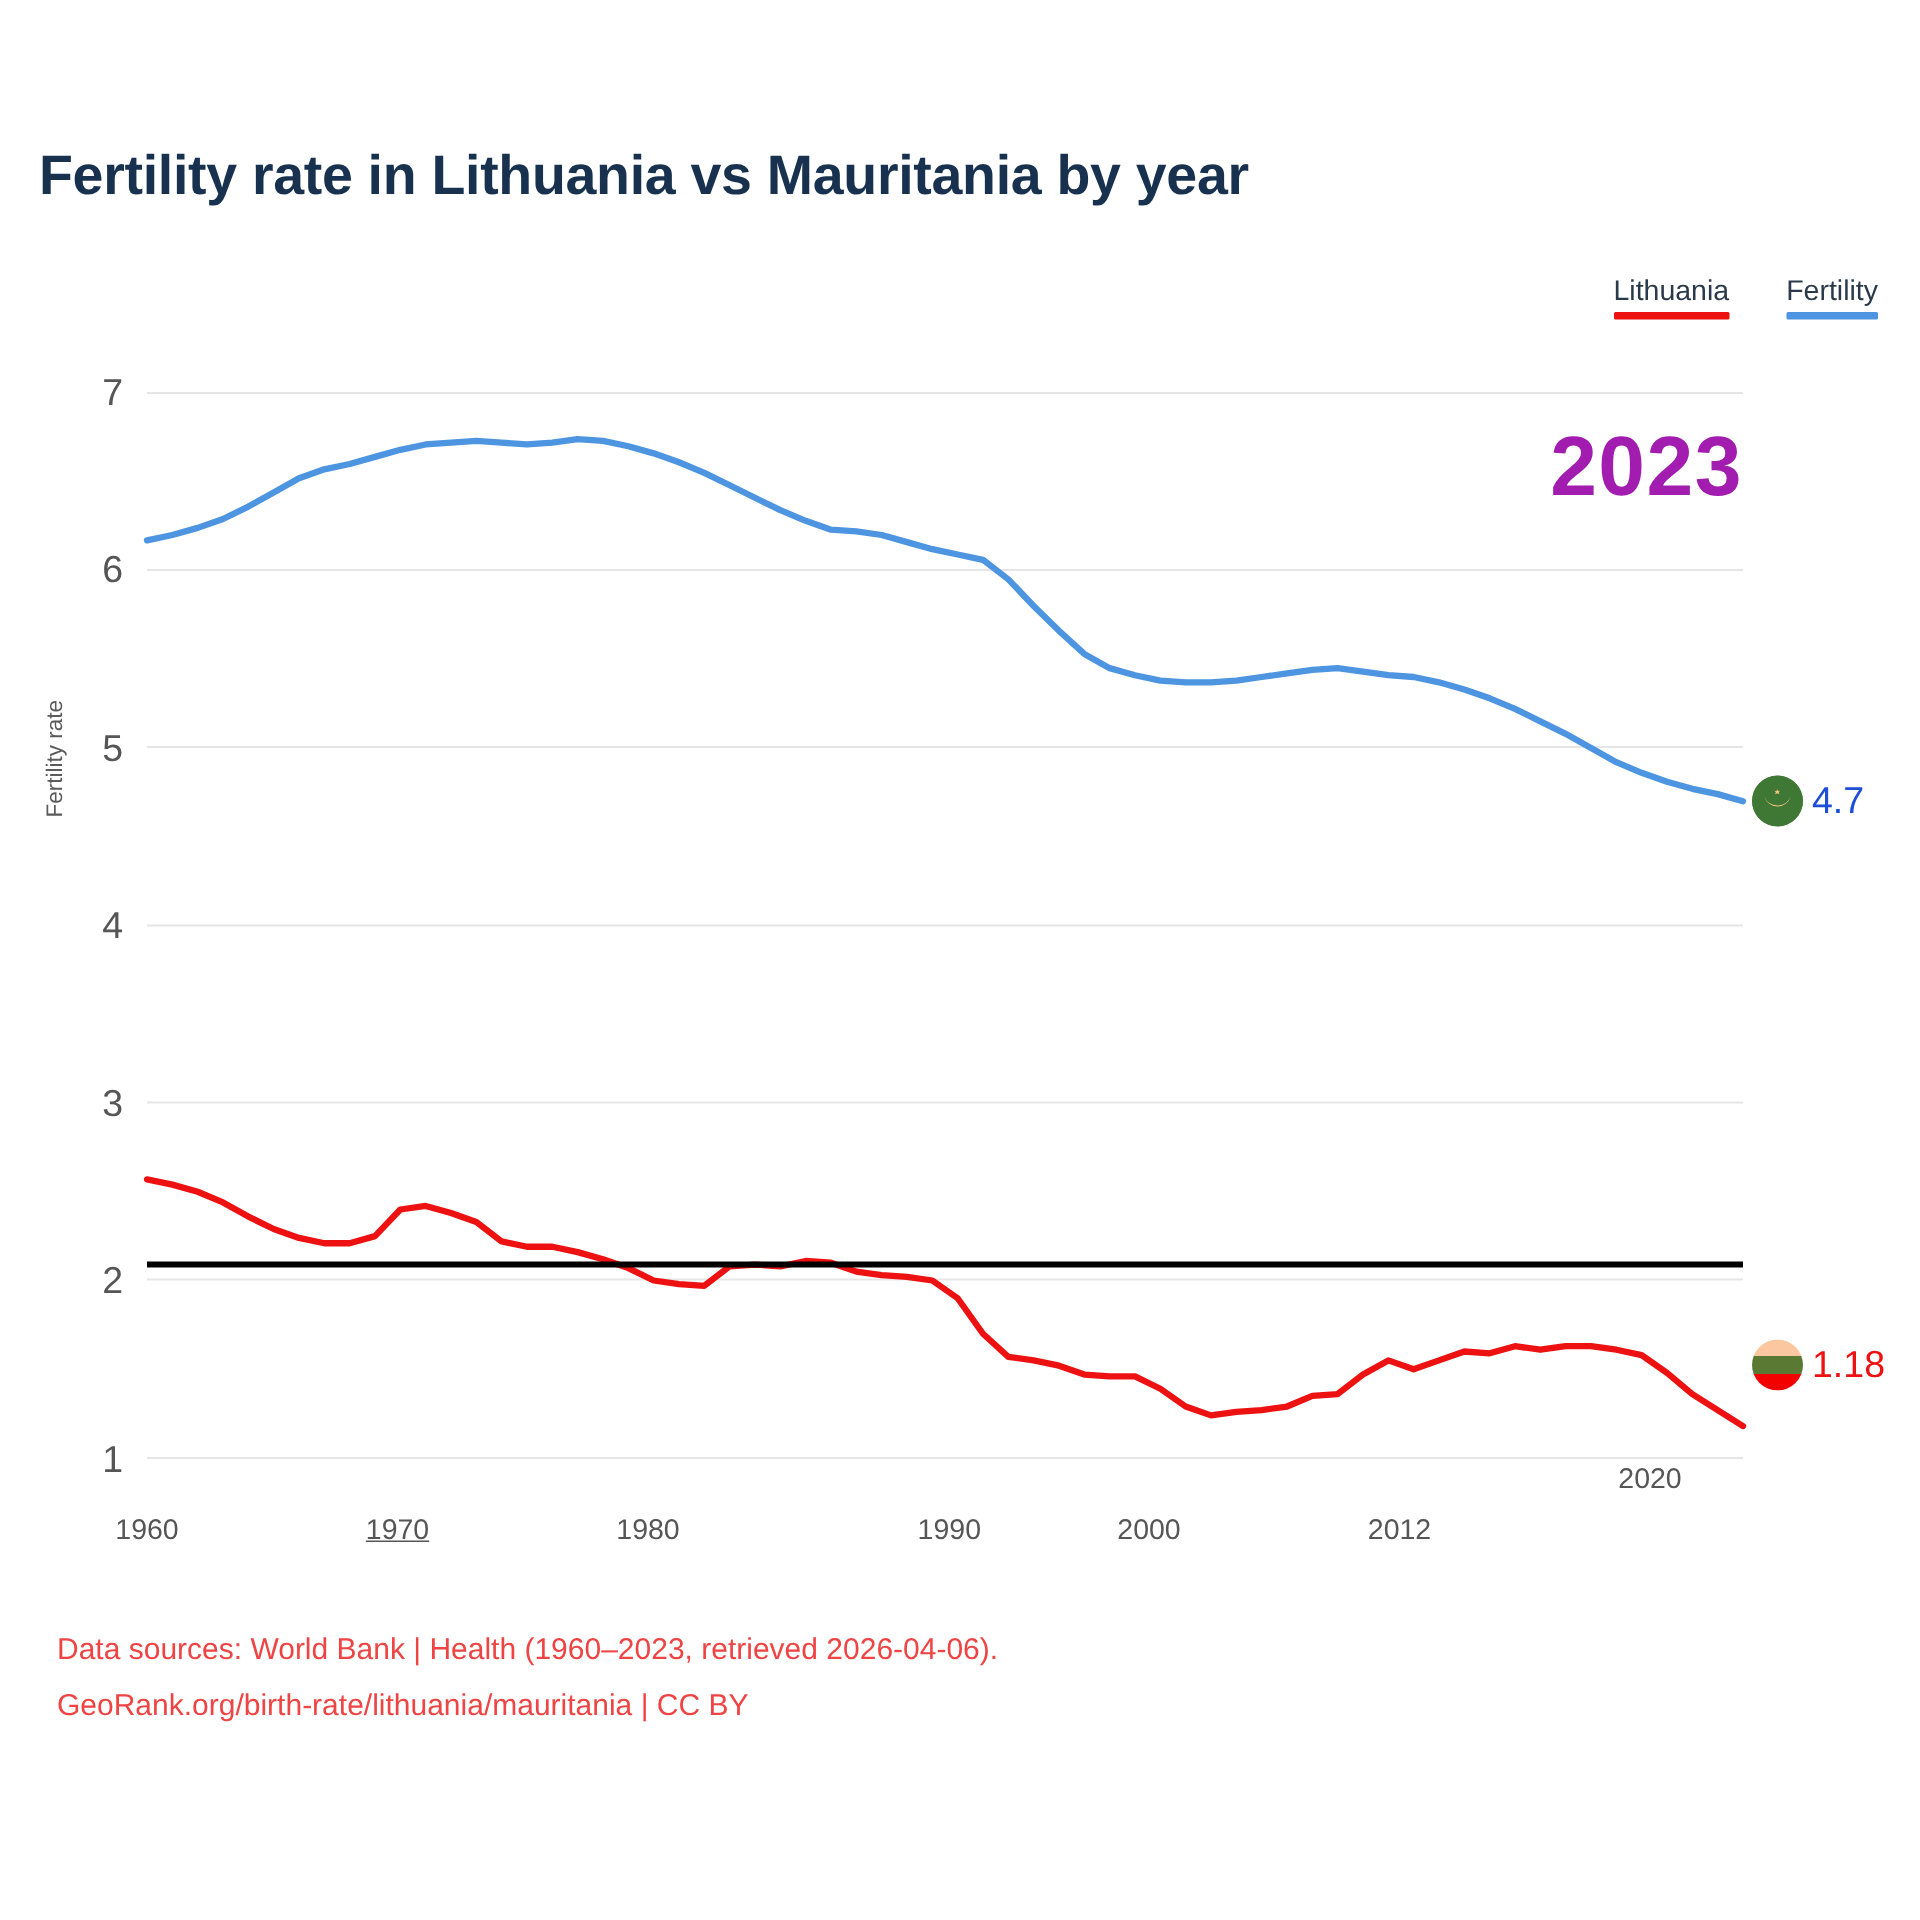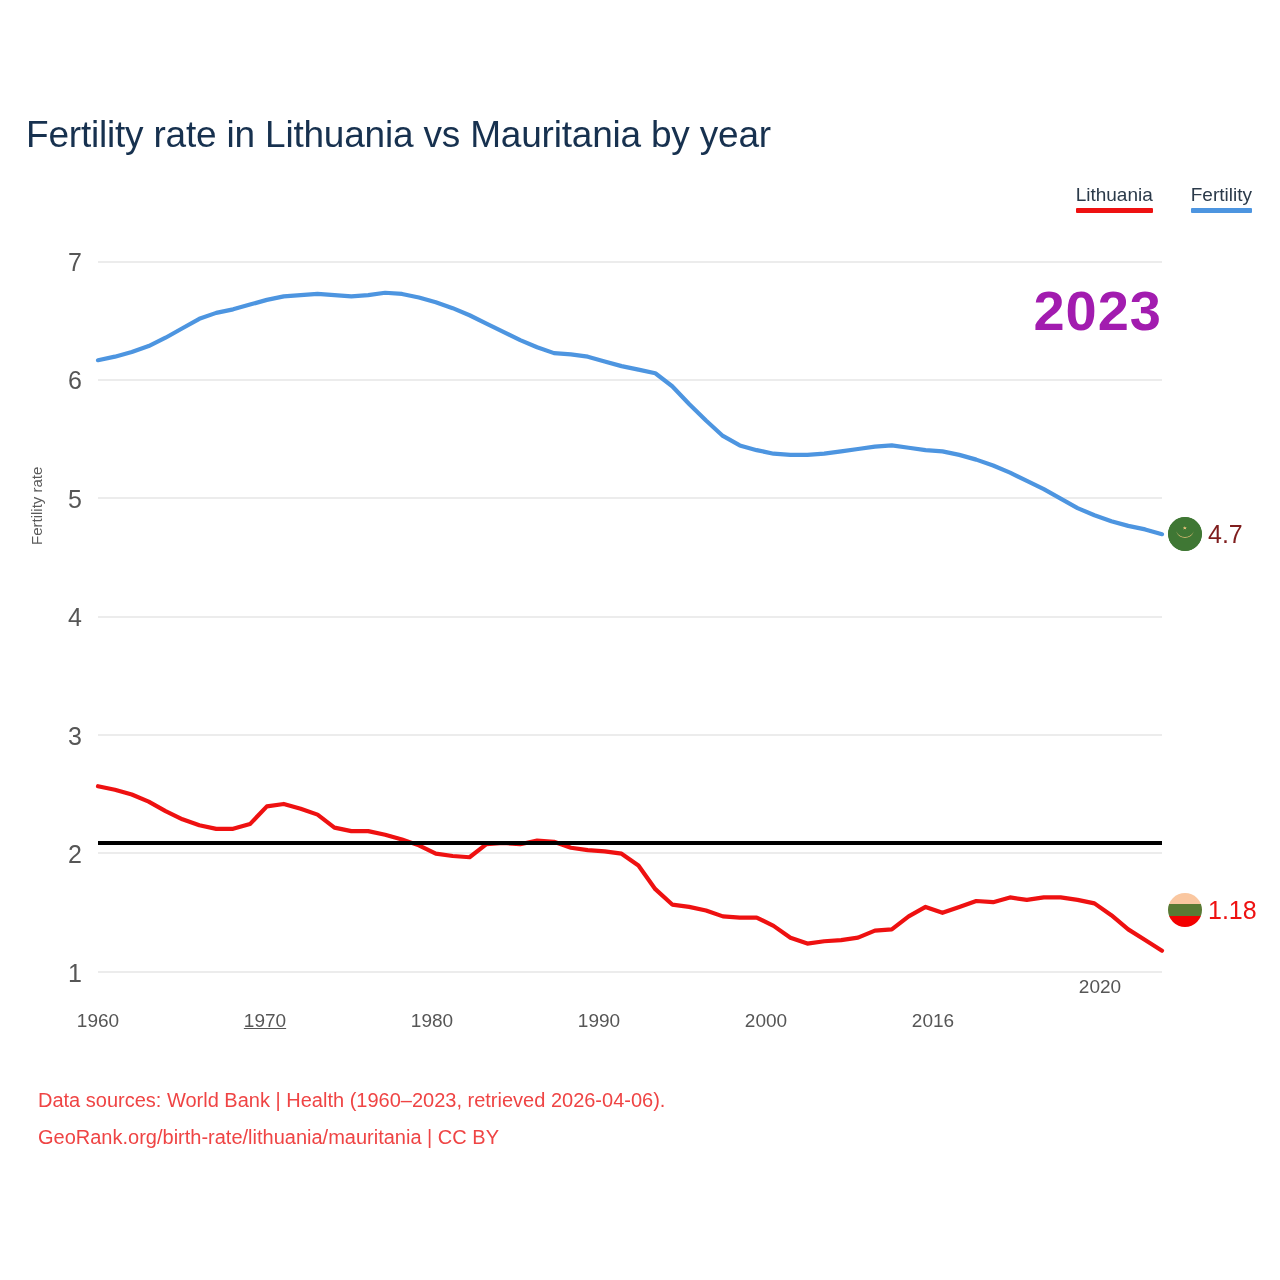--- a/index.html
+++ b/index.html
@@ -16,23 +16,23 @@
   #root {
     position: relative;
     width: 1280px;
     height: 1280px;
   }
 
   
   .chart-title {
     position: absolute;
     left: 26px;
-    top: 114px;
+    top: 96px;
     font-size: 37px;
-    font-weight: normal;
+    font-weight: bold;
     color: #17314f;
     letter-spacing: -0.2px;
     white-space: nowrap;
     text-align: center;
   }
 
   
   .legend {
     position: absolute;
     right: 28px;
@@ -176,23 +176,23 @@
   <div class="tick-label-y" style="left:42px; top:366px;">6</div>
   <div class="tick-label-y" style="left:42px; top:485px;">5</div>
   <div class="tick-label-y" style="left:42px; top:603px;">4</div>
   <div class="tick-label-y" style="left:42px; top:722px;">3</div>
   <div class="tick-label-y" style="left:42px; top:840px;">2</div>
   <div class="tick-label-y" style="left:42px; top:959px;">1</div>
 
   <div class="tick-label-x" style="left:43px; top:1010px;">1960</div>
   <div class="tick-label-x" style="left:210px; top:1010px;text-decoration:underline;">1970</div>
   <div class="tick-label-x" style="left:377px; top:1010px;">1980</div>
-  <div class="tick-label-x" style="left:544px; top:1010px;">1990</div>
+  <div class="tick-label-x" style="left:544px; top:1010px;text-align:right;">1990</div>
   <div class="tick-label-x" style="left:711px; top:1010px;">2000</div>
-  <div class="tick-label-x" style="left:878px; top:1010px;">2016</div>
+  <div class="tick-label-x" style="left:878px; top:1010px;">2012</div>
   <div class="tick-label-x" style="left:1045px; top:976px;">2020</div>
 
   <div class="plot">
     <svg width="1280" height="1280" viewBox="0 0 1280 1280">
       <g>
         <line x1="98" y1="262" x2="1162" y2="262" stroke="#e6e6e6" stroke-width="1.4"></line>
         <line x1="98" y1="380" x2="1162" y2="380" stroke="#e6e6e6" stroke-width="1.4"></line>
         <line x1="98" y1="498" x2="1162" y2="498" stroke="#e6e6e6" stroke-width="1.4"></line>
         <line x1="98" y1="617" x2="1162" y2="617" stroke="#e6e6e6" stroke-width="1.4"></line>
         <line x1="98" y1="735" x2="1162" y2="735" stroke="#e6e6e6" stroke-width="1.4"></line>
@@ -206,21 +206,21 @@
   </div>
 
   <div class="endpoint" id="endpoint-mauritania" style="left: 1168px; top: 517.167px;">
     <span class="flag flag-mr">
       <svg width="34" height="34" viewBox="0 0 34 34">
         <circle cx="17" cy="17" r="17" fill="#3f7734"></circle>
         <path d="M8.2 14.2 A9.2 9.2 0 0 0 25.8 14.2 A9.6 9.6 0 0 1 8.2 14.2 Z" fill="#f7c77f"></path>
         <path d="M17 10.1 l1.05 2.35 2.4-.35 -1.75 1.75 .9 2.3 -2.6-1.15 -2.6 1.15 .9-2.3 -1.75-1.75 2.4 .35 Z" fill="#f7c77f" transform="scale(0.55) translate(13.6 6.5)"></path>
       </svg>
     </span>
-    <span class="endpoint-value" style="color:#7f1d1d">4.7</span>
+    <span class="endpoint-value" style="color:#1d4ed8">4.7</span>
   </div>
 
   <div class="endpoint" id="endpoint-lithuania" style="left: 1168px; top: 893px;">
     <span class="flag">
       <span class="flag-lt-band" style="top:0; background:#fac7a0;"></span>
       <span class="flag-lt-band" style="top:33.33%; background:#5a7a34;"></span>
       <span class="flag-lt-band" style="top:66.66%; background:#f30000;"></span>
     </span>
     <span class="endpoint-value" style="color:#ee1111">1.18</span>
   </div>

